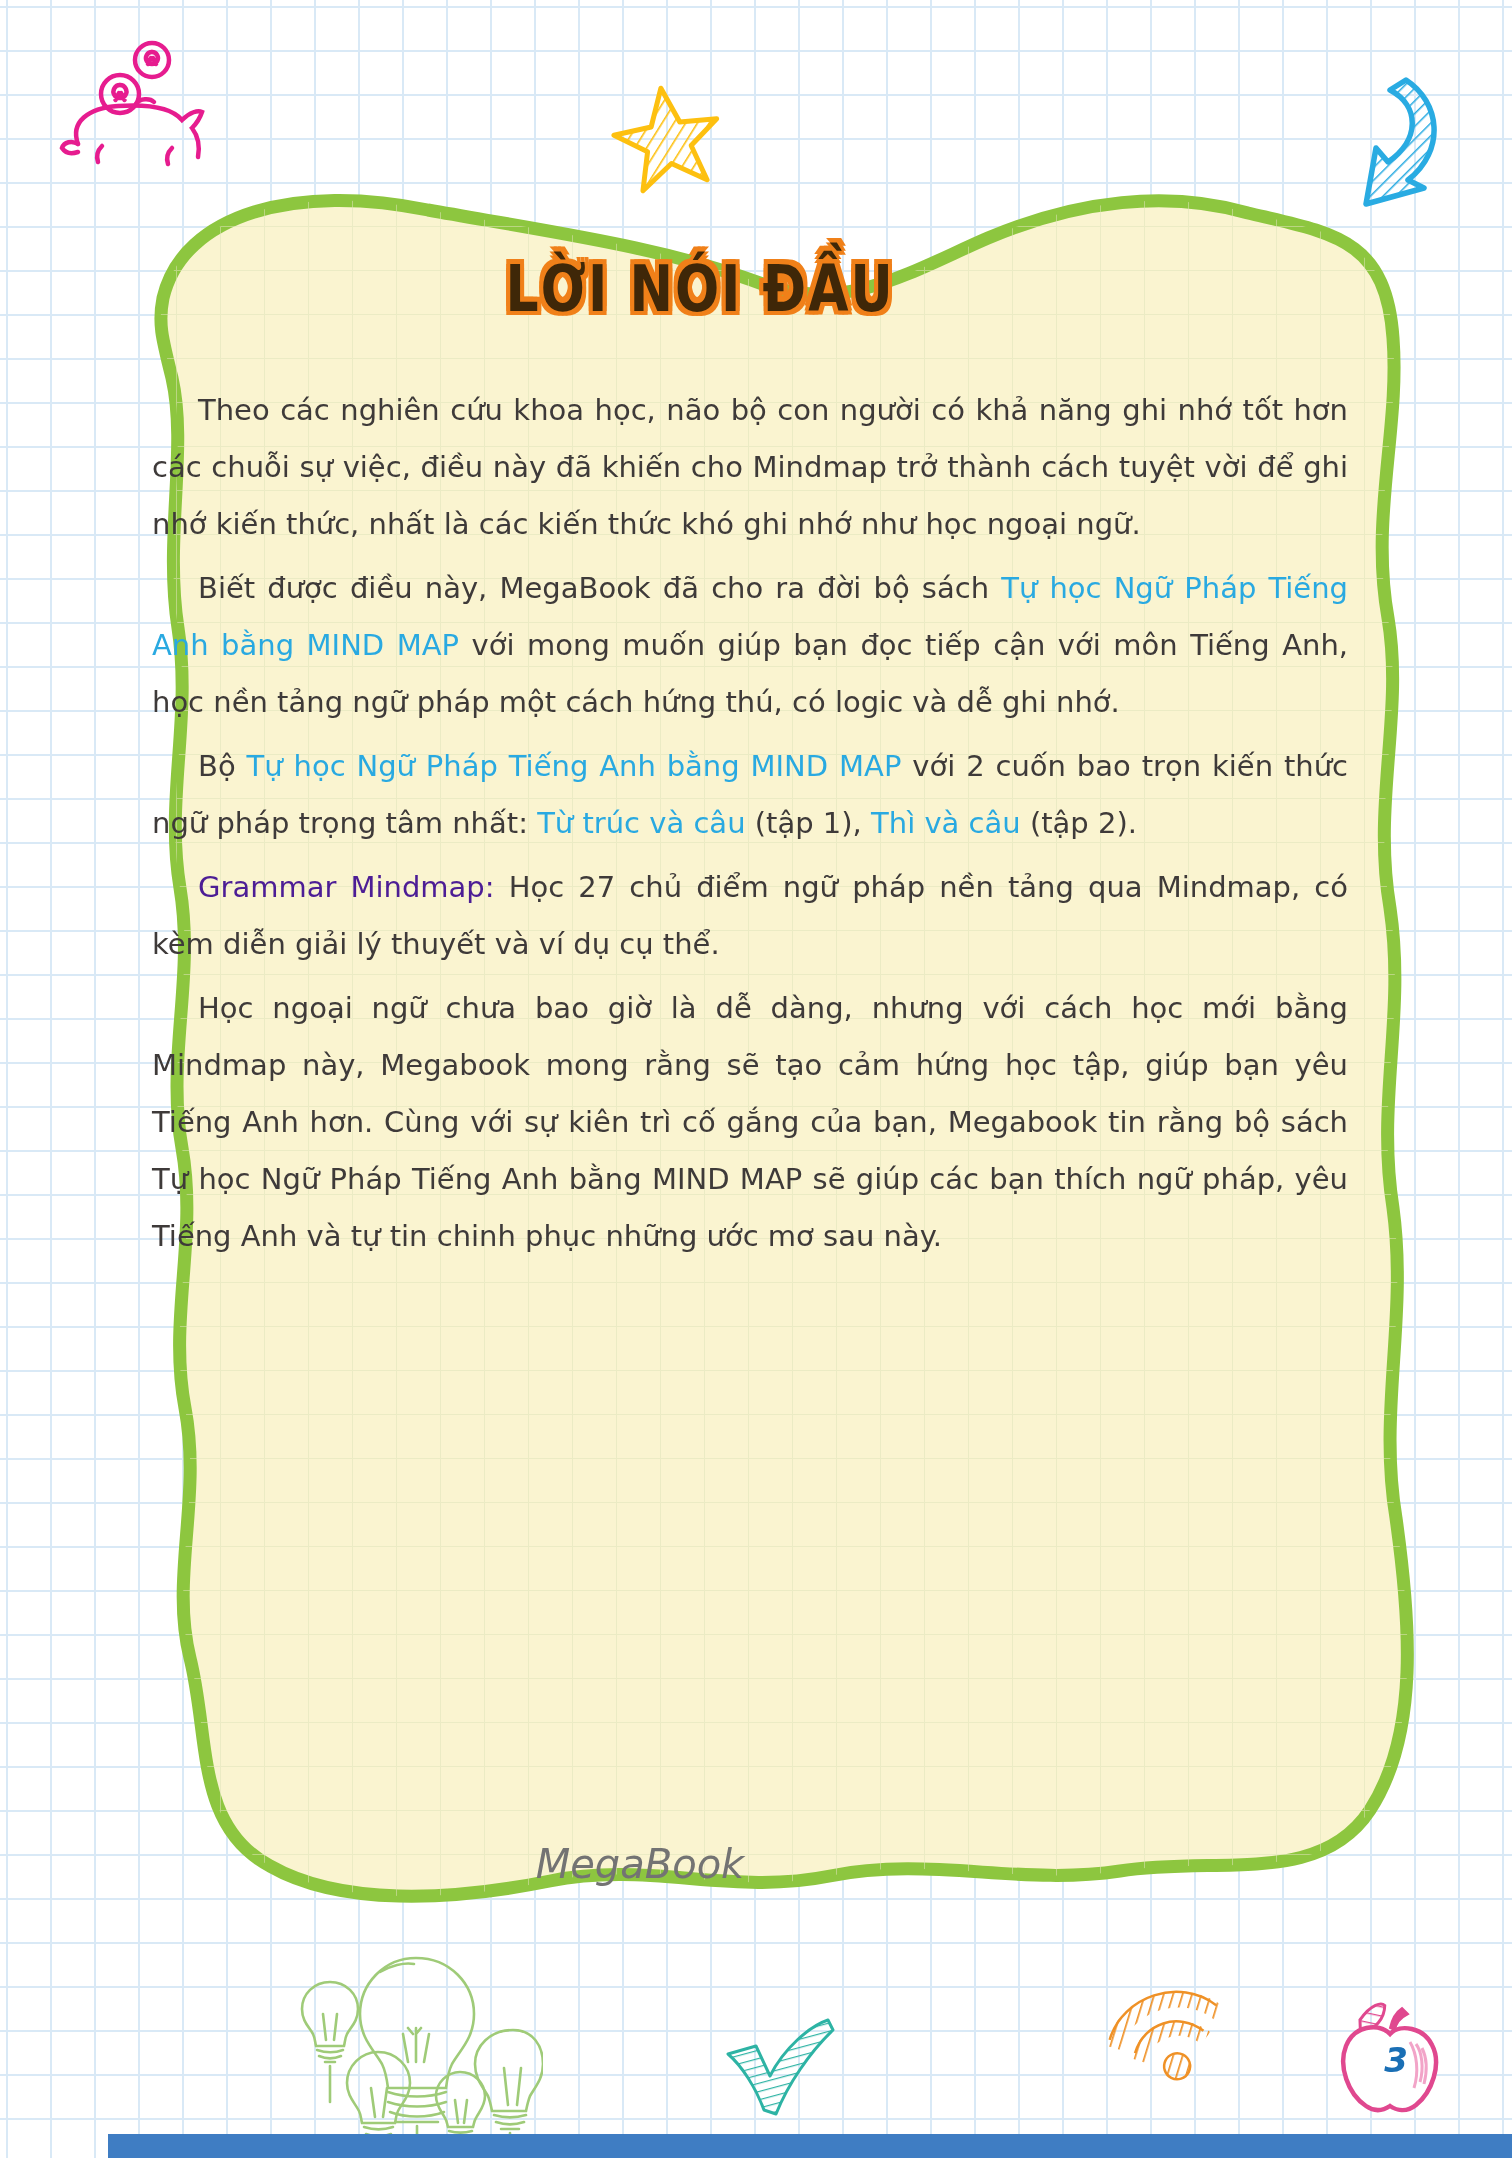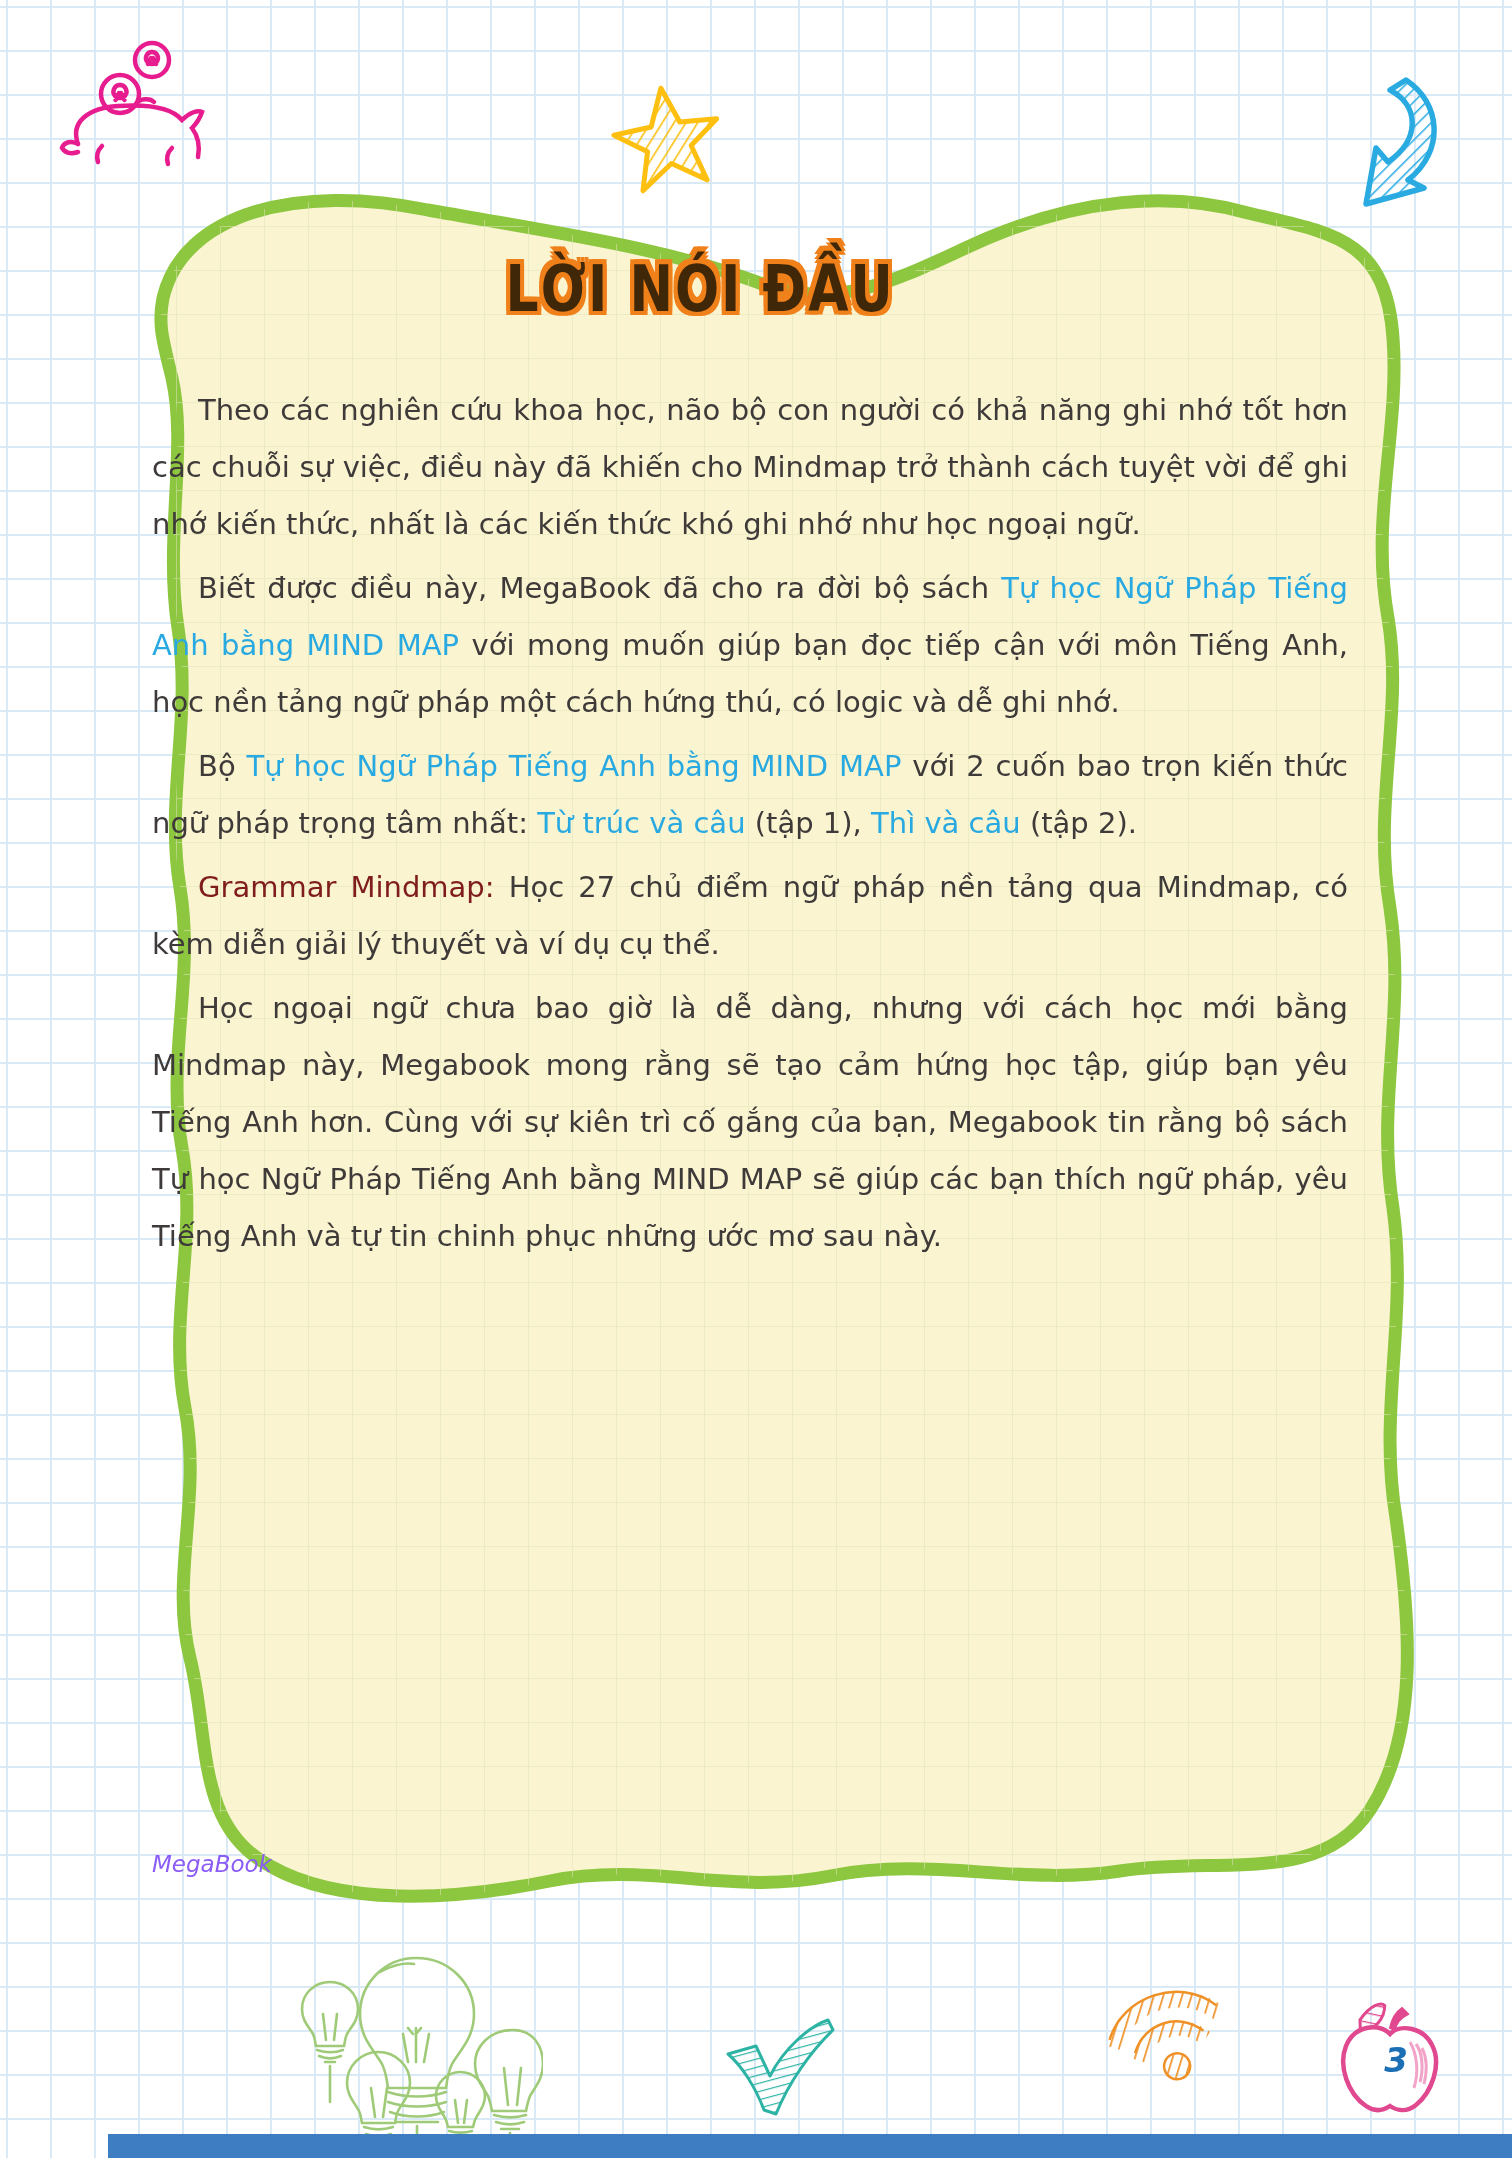--- a/index.html
+++ b/index.html
@@ -31,24 +31,24 @@
   
   .content{
     position:absolute;left:152px;top:382px;width:1196px;
     font-size:29px;line-height:57px;color:#3e3a39;
   }
   .content p.para{
     margin:0 0 7px 0;text-align:justify;text-indent:46px;
   }
   .seg-body{color:#3e3a39;}
   .seg-blue{color:#29a9e1;}
-  .seg-pink{color:#7f1d1d;}
+  .seg-pink{color:#4c1d95;}
   .signature{
-    margin-top:18px;text-align:left;padding-right:220px;
-    font-style:italic;font-size:23px;color:#8b5cf6;
+    margin-top:18px;text-align:center;padding-right:220px;
+    font-style:italic;font-size:40px;color:#737373;
   }
   .footer-bar{
     position:absolute;left:108px;bottom:0;width:1404px;height:24px;
     background:#3f7dc3;
   }
   .page-number{
     position:absolute;left:1374px;top:2040px;width:44px;text-align:center;
     font-size:34px;font-weight:bold;font-style:italic;color:#1a6fb5;
   }
 </style>

